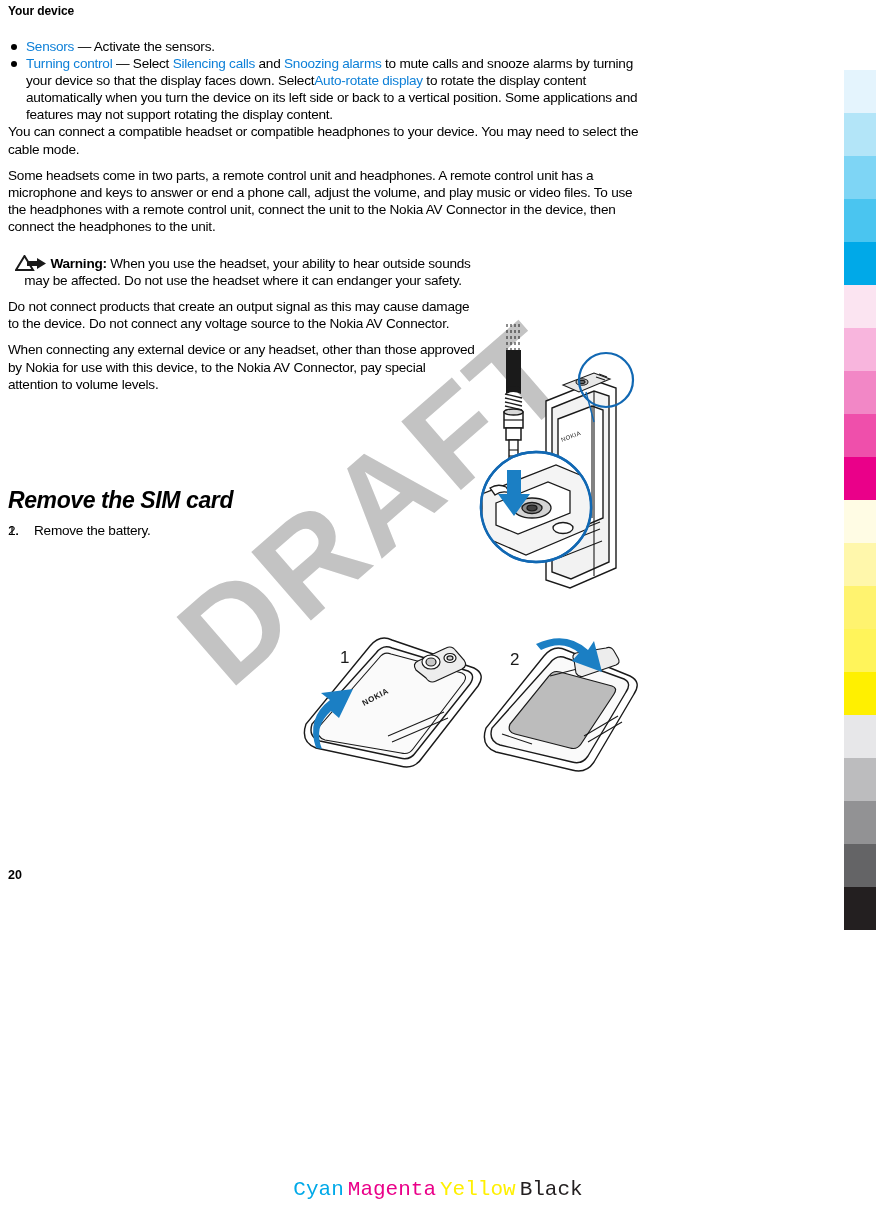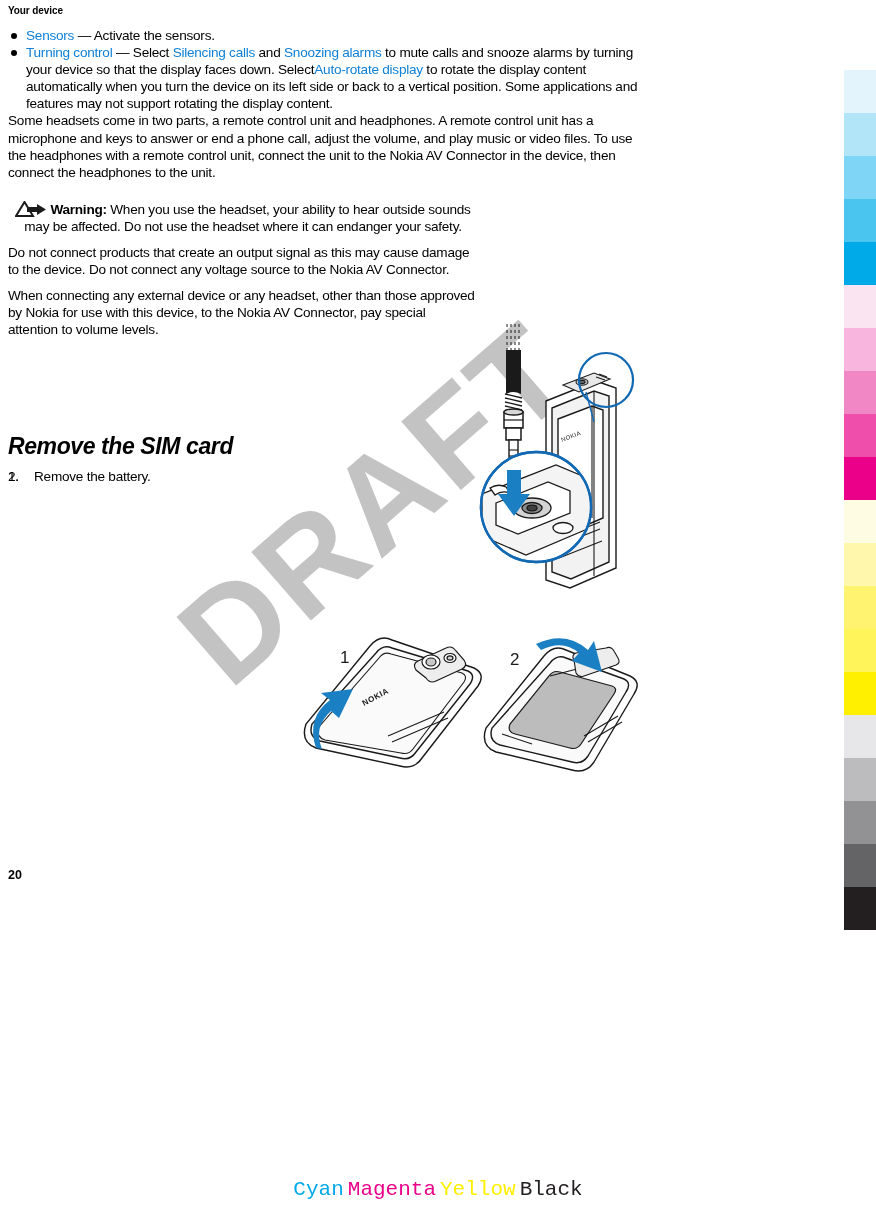--- a/index.html
+++ b/index.html
@@ -53,24 +53,24 @@
   
   #content {
     position: absolute;
     left: 8px;
     top: 0;
     width: 632px;
     z-index: 3;
   }
 
   .running-head {
-    font-size: 10px;
+    font-size: 12px;
     font-weight: bold;
     line-height: 16px;
-    margin: 3px 0 8px 0;
+    margin: 3px 0 19px 0;
     letter-spacing: -0.1px;
   }
 
   ul.bullets {
     list-style: none;
     margin: 0;
     padding: 0;
   }
   ul.bullets > li {
     position: relative;
@@ -331,20 +331,21 @@
     <ul class="bullets">
       <li>
         <span class="lnk">Sensors</span><span>  — Activate the sensors.</span>
       </li>
       <li>
         <span class="lnk">Turning control</span><span>  — Select </span><span class="lnk">Silencing calls</span><span> and </span><span class="lnk">Snoozing alarms</span><span> to mute calls and snooze alarms by turning your device so that the display faces down. Select</span><span class="lnk">Auto-rotate display</span><span> to rotate the display content automatically when you turn the device on its left side or back to a vertical position. Some applications and features may not support rotating the display content.</span>
       </li>
     </ul>
 
 
+    <p class="body">You can connect a compatible headset or compatible headphones to your device. You may need to select the cable mode.</p>
     <p class="body">Some headsets come in two parts, a remote control unit and headphones. A remote control unit has a microphone and keys to answer or end a phone call, adjust the volume, and play music or video files. To use the headphones with a remote control unit, connect the unit to the Nokia AV Connector in the device, then connect the headphones to the unit.</p>
 
     <p class="body narrow" style="margin-top:20px;text-align:center;">
       <span class="warn-icon">
         <svg width="34" height="16" viewBox="0 0 34 16" xmlns="http://www.w3.org/2000/svg">
           <path d="M9.5 1 L18 15 L1 15 Z" fill="none" stroke="#1a1a1a" stroke-width="2"></path>
           <path d="M12 6 L22 6 L22 3 L31 8.5 L22 14 L22 11 L12 11 Z" fill="#1a1a1a"></path>
         </svg>
       </span><b>Warning:</b><span> When you use the headset, your ability to hear outside sounds may be affected. Do not use the headset where it can endanger your safety.</span>
     </p>

